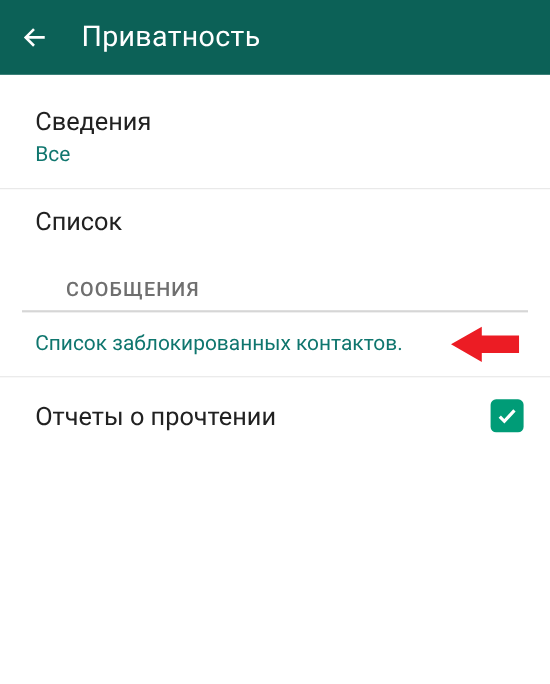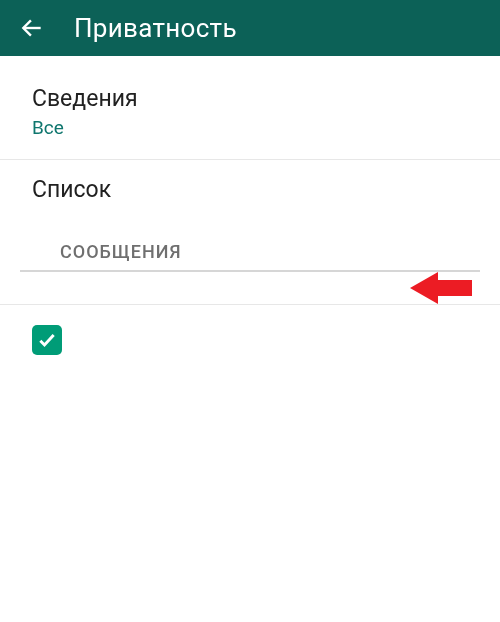--- a/index.html
+++ b/index.html
@@ -1,19 +1,19 @@
 <!DOCTYPE html>
 <html><head>
 <meta charset="utf-8">
 <style>
   * { box-sizing: border-box; margin: 0; padding: 0; }
   html, body { width: 500px; height: 622px; font-family: Roboto, "Helvetica Neue", Arial, sans-serif; background: #fff; overflow: hidden; }
   .appbar {
     background: #0c6157;
-    height: 56px;
+    height: 68px;
     display: flex;
     align-items: center;
     padding: 0 18px;
     color: #fff;
   }
   .appbar .title {
     font-size: 26px;
     font-weight: 400;
     margin-left: 28px;
     letter-spacing: .3px;
@@ -113,29 +113,31 @@
 
   <div class="item">
     <div class="primary">Список</div>
   </div>
 
 
   <div class="section-header">СООБЩЕНИЯ</div>
   <div class="section-divider"></div>
 
   <div class="item row-blocked">
+    <div class="secondary">Список заблокированных контактов.</div>
     <div class="arrow">
       <svg width="62" height="40" viewBox="0 0 62 40">
         <polygon points="0,20 28,4 28,12 62,12 62,28 28,28 28,36" fill="#ec1c24"></polygon>
       </svg>
     </div>
   </div>
   <div class="divider"></div>
 
   <div class="row-receipts">
+    <div class="primary">Отчеты о прочтении</div>
     <div class="checkbox">
       <svg viewBox="0 0 24 24">
         <polyline points="4,13 9,18 20,6"></polyline>
       </svg>
     </div>
   </div>
 
 </div>
 
 </body></html>

